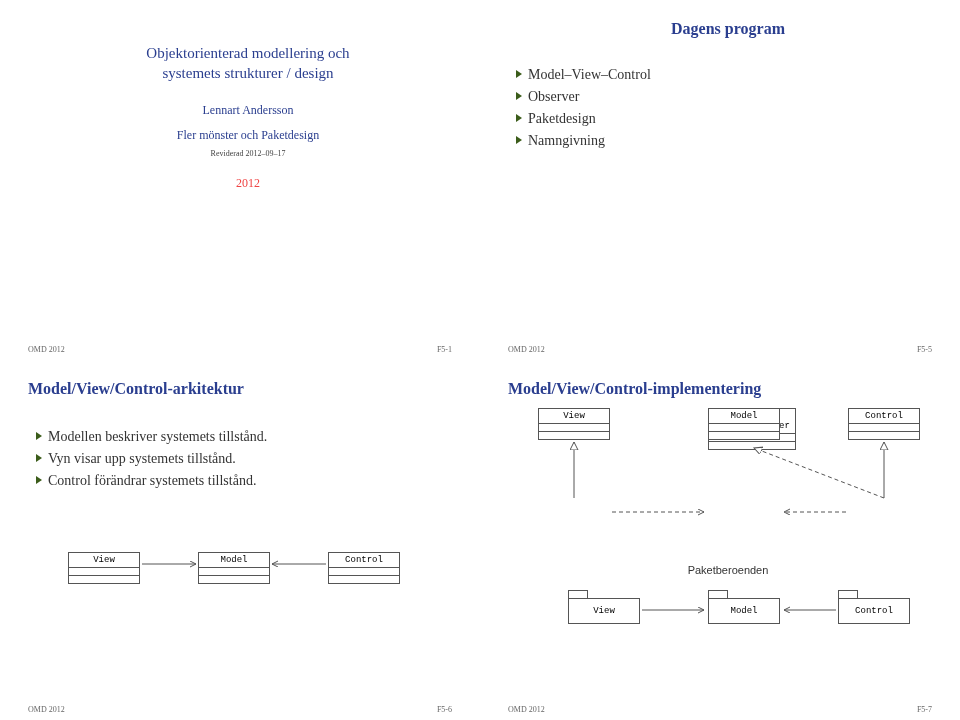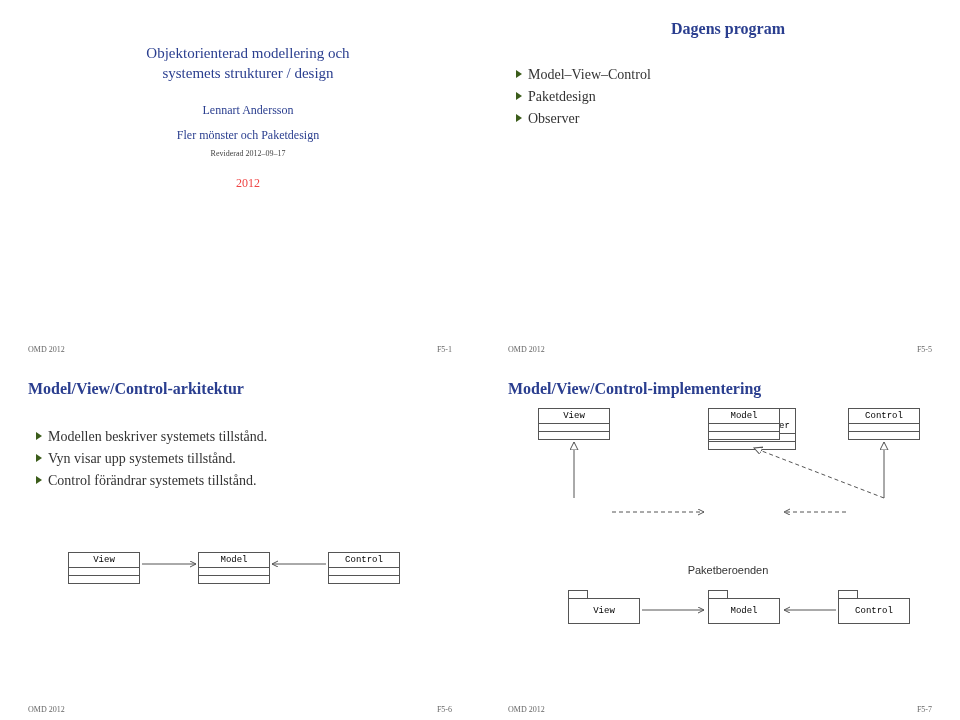--- a/index.html
+++ b/index.html
@@ -159,22 +159,23 @@
     <div class="footer">
       <span>OMD 2012</span>
       <span>F5-1</span>
     </div>
   </div>
 
   <div class="slide">
     <h3 class="title-blue center">Dagens program</h3>
     <ul class="bullets">
       <li><span class="tri"></span><span>Model–View–Control</span></li>
+      <li><span class="tri"></span><span>Observer</span></li>
       <li><span class="tri"></span><span>Paketdesign</span></li>
-      <li><span class="tri"></span><span>Observer</span></li>
+      <li><span class="tri"></span><span>Namngivning</span></li>
     </ul>
     <div class="footer">
       <span>OMD 2012</span>
       <span>F5-5</span>
     </div>
   </div>
 
   <div class="slide">
     <h3 class="title-blue">Model/View/Control-arkitektur</h3>
     <ul class="bullets" style="margin-top:28px">

